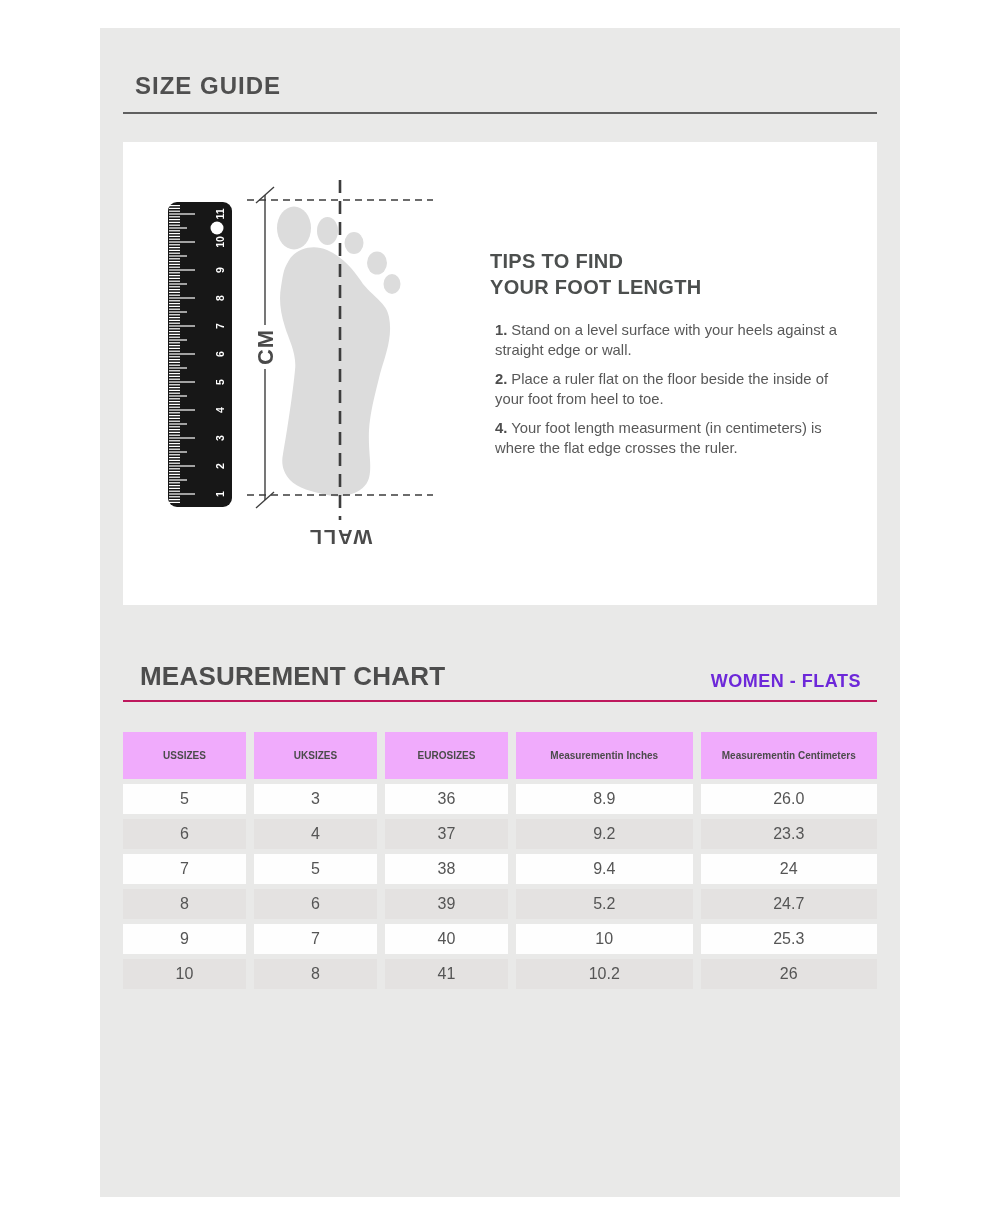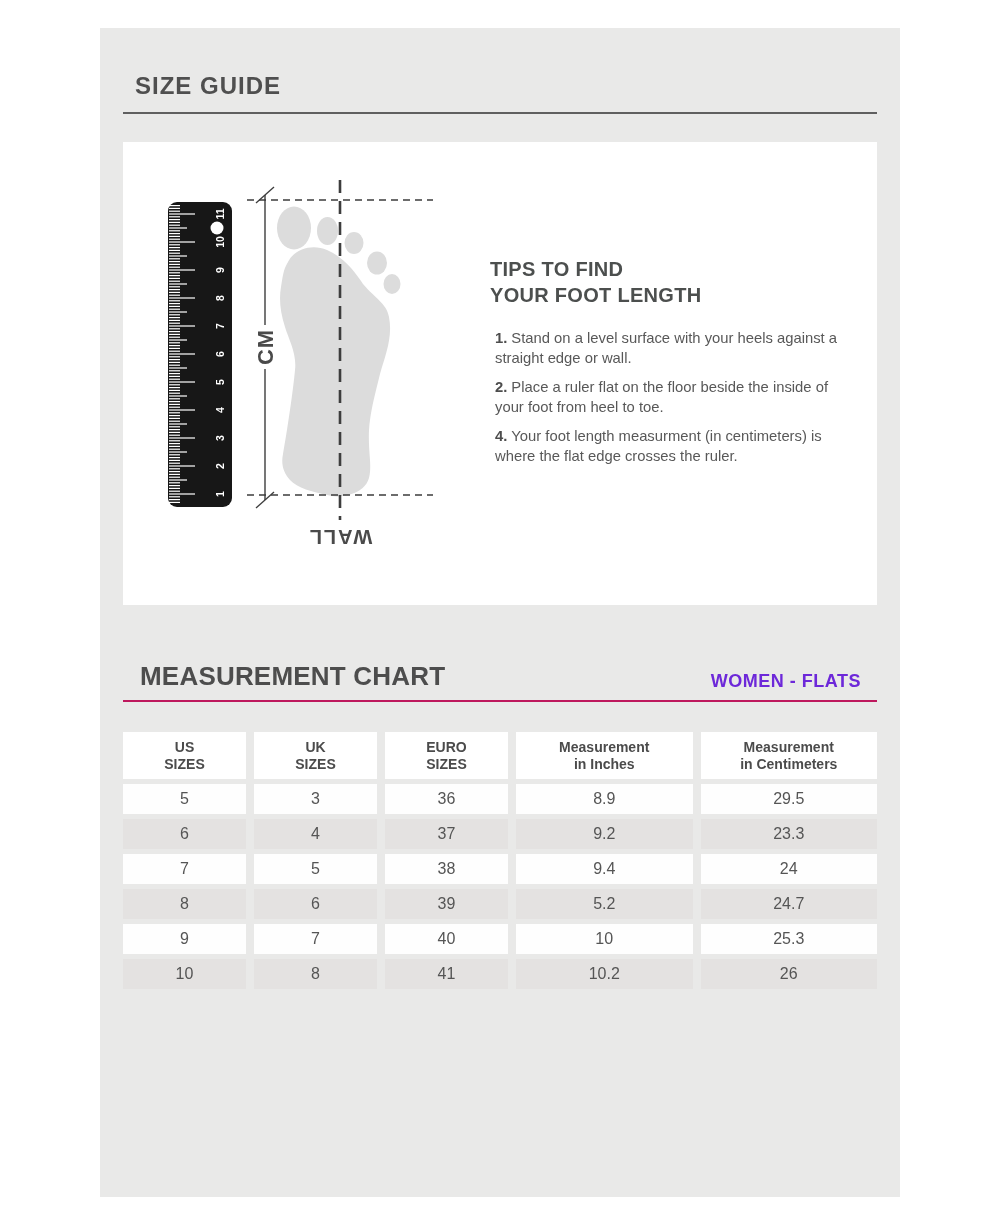--- a/index.html
+++ b/index.html
@@ -9,34 +9,34 @@
     -webkit-font-smoothing:antialiased;
   }
   .card{position:absolute;left:100px;top:28px;width:800px;height:1169px;background:#e9e9e8;}
 
   .title-block{margin:44px 23px 0;border-bottom:2px solid #5f5f5f;padding-bottom:12px;}
   .title-block h1{margin:0;padding-left:12px;font-size:24px;font-weight:700;letter-spacing:1px;color:#4f4f4f;}
 
   .diagram-box{position:relative;margin:28px 23px 0;height:463px;background:#ffffff;overflow:hidden;}
   .diagram-box svg{display:block;}
 
-  .tips{position:absolute;left:367px;top:114px;width:358px;}
+  .tips{position:absolute;left:367px;top:106px;width:358px;}
   .tips h2{margin:0 0 21px;font-size:20px;line-height:26px;color:#4c4f4e;letter-spacing:.3px;font-weight:700;}
   .tips p{margin:0 5px 10px;font-size:14.8px;line-height:19.5px;color:#585858;}
   .tips p b{color:#4d4d4d;margin-right:4px;}
 
   .chart-head{margin:56px 23px 0;display:flex;justify-content:space-between;align-items:flex-end;
     border-bottom:2px solid #be185d;padding-bottom:8px;}
   .chart-title{padding-left:17px;font-size:26px;font-weight:700;color:#4d4d4d;letter-spacing:.2px;}
   .chart-cat{padding-right:16px;font-size:18px;font-weight:700;color:#6d28d9;letter-spacing:.5px;}
 
   .size-table{margin:30px 23px 0;display:grid;grid-template-columns:123px 123px 123px 1fr 1fr;
     column-gap:8px;row-gap:5px;}
-  .th{height:47px;background:#ffffff;display:flex;flex-direction:column;justify-content:center;
-    align-items:center;text-align:center;font-size:14px;font-weight:700;line-height:17px;color:#4b4b4b;}
+  .th{height:47px;background:#f0abfc;display:flex;flex-direction:row;justify-content:center;
+    align-items:center;text-align:center;font-size:10px;font-weight:700;line-height:17px;color:#4b4b4b;}
   .td{height:30px;display:flex;align-items:center;justify-content:center;font-size:16px;color:#555555;}
   .td.w{background:#fefefe;}
   .td.g{background:#e4e2e1;}
 </style>
 </head>
 <body>
 
 <div class="card">
 
   <div class="title-block">
@@ -247,21 +247,21 @@
       </div>
     <div class="th">
         <span>Measurement</span>
         <span>in Centimeters</span>
       </div>
 
     <div class="td w">5</div>
     <div class="td w">3</div>
     <div class="td w">36</div>
     <div class="td w">8.9</div>
-    <div class="td w">29.5</div>
+    <div class="td w">26.0</div>
 
     <div class="td g">6</div>
     <div class="td g">4</div>
     <div class="td g">37</div>
     <div class="td g">9.2</div>
     <div class="td g">23.3</div>
 
     <div class="td w">7</div>
     <div class="td w">5</div>
     <div class="td w">38</div>

